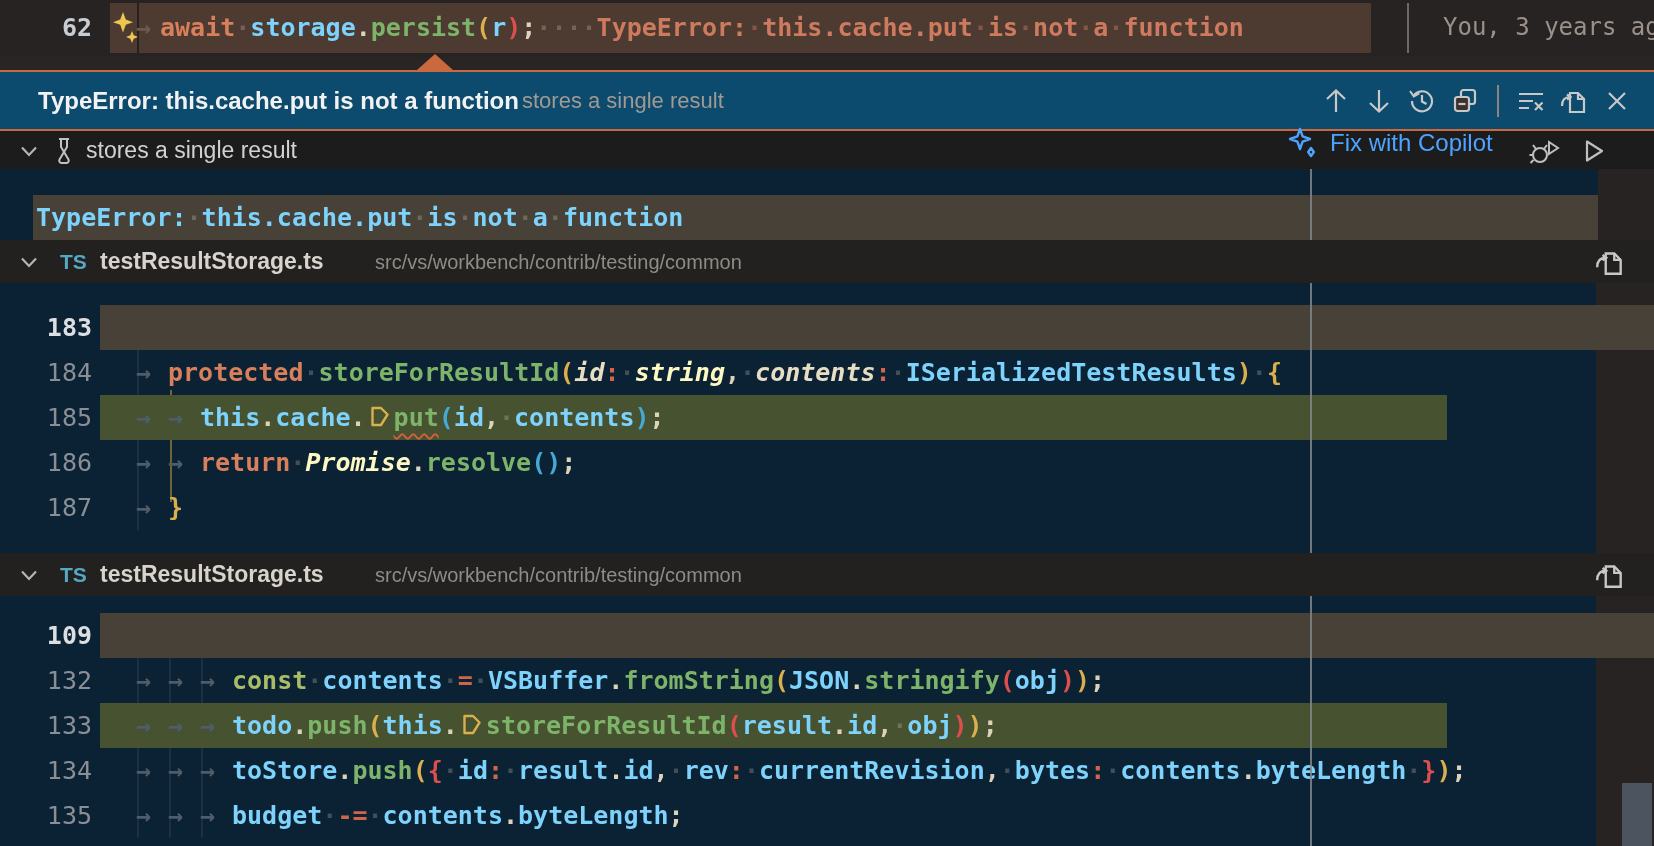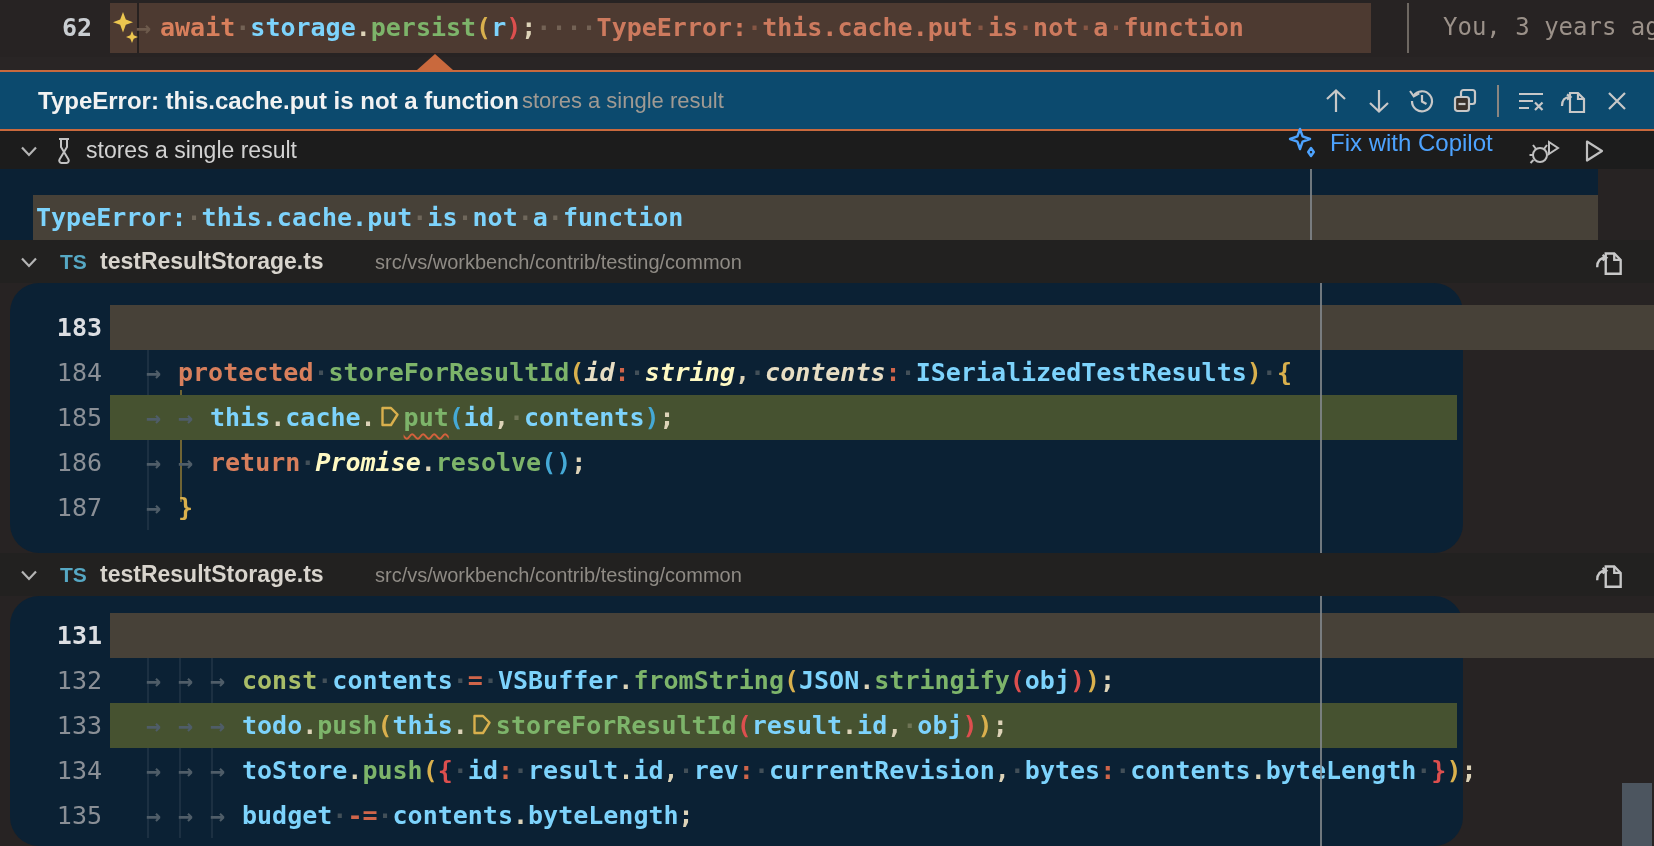--- a/index.html
+++ b/index.html
@@ -56,21 +56,21 @@
   .fheader .chev{position:absolute;left:16px;top:9px;}
   .fheader .ts{position:absolute;left:60px;top:0;height:43px;line-height:43px;
                font-size:21px;font-weight:700;color:#56a8c4;}
   .fheader .fname{position:absolute;left:100px;top:0;height:43px;line-height:43px;
                font-size:23px;font-weight:700;color:#d8d4cd;white-space:pre;}
   .fheader .fpath{position:absolute;left:327px;top:0;height:43px;line-height:44px;
                font-size:20px;color:#8f8b85;white-space:pre;margin-left:48px;}
   .fheader .cpy{position:absolute;right:28px;top:6px;cursor:pointer;}
 
   
-  .editor{position:absolute;left:10px;width:1453px;background:#0b2134;border-radius:29px;}
+  .editor{position:absolute;left:0;width:1596px;background:#0b2134;}
   .editor.e1{top:283px;height:270px;}
   .editor.e2{top:596px;height:250px;}
   .rows{position:absolute;left:0;right:0;}
   .e1 .rows{top:22px;} .e2 .rows{top:17px;}
   .crow{position:relative;width:1654px;height:45px;}
   .crow .band{position:absolute;top:0;bottom:0;left:100px;right:0;}
   .crow.cur .band{background:#474138;}
   .crow.cov .band{background:#465230;right:207px;}
   .crow .ln{position:absolute;left:0;width:92px;height:45px;line-height:45px;text-align:right;
             font-family:"DejaVu Sans Mono",monospace;font-size:25px;color:#8a8f96;}
@@ -251,21 +251,21 @@
     </svg>
   </div>
 
   <div class="editor e2">
     <div class="iguide" style="left:137px;top:17px;bottom:8px;"></div>
     <div class="iguide" style="left:169px;top:17px;bottom:8px;"></div>
     <div class="iguide" style="left:201px;top:17px;bottom:8px;"></div>
     <div class="rows">
         <div class="crow cur">
           <div class="band"></div>
-          <span class="ln">131</span>
+          <span class="ln">109</span>
           <span class="lc"></span>
         </div>
         <div class="crow">
           <div class="band"></div>
           <span class="ln">132</span>
           <span class="lc"><span class="tab">→</span><span class="tab">→</span><span class="tab">→</span><span class="tk-cst">const</span><span class="tk-ws">·</span><span class="tk-id">contents</span><span class="tk-ws">·</span><span class="tk-op">=</span><span class="tk-ws">·</span><span class="tk-id">VSBuffer</span><span class="tk-p">.</span><span class="tk-fn">fromString</span><span class="tk-b1">(</span><span class="tk-id">JSON</span><span class="tk-p">.</span><span class="tk-fn">stringify</span><span class="tk-b2">(</span><span class="tk-id">obj</span><span class="tk-b2">)</span><span class="tk-b1">)</span><span class="tk-p">;</span></span>
         </div>
         <div class="crow cov">
           <div class="band"></div>
           <span class="ln">133</span>

